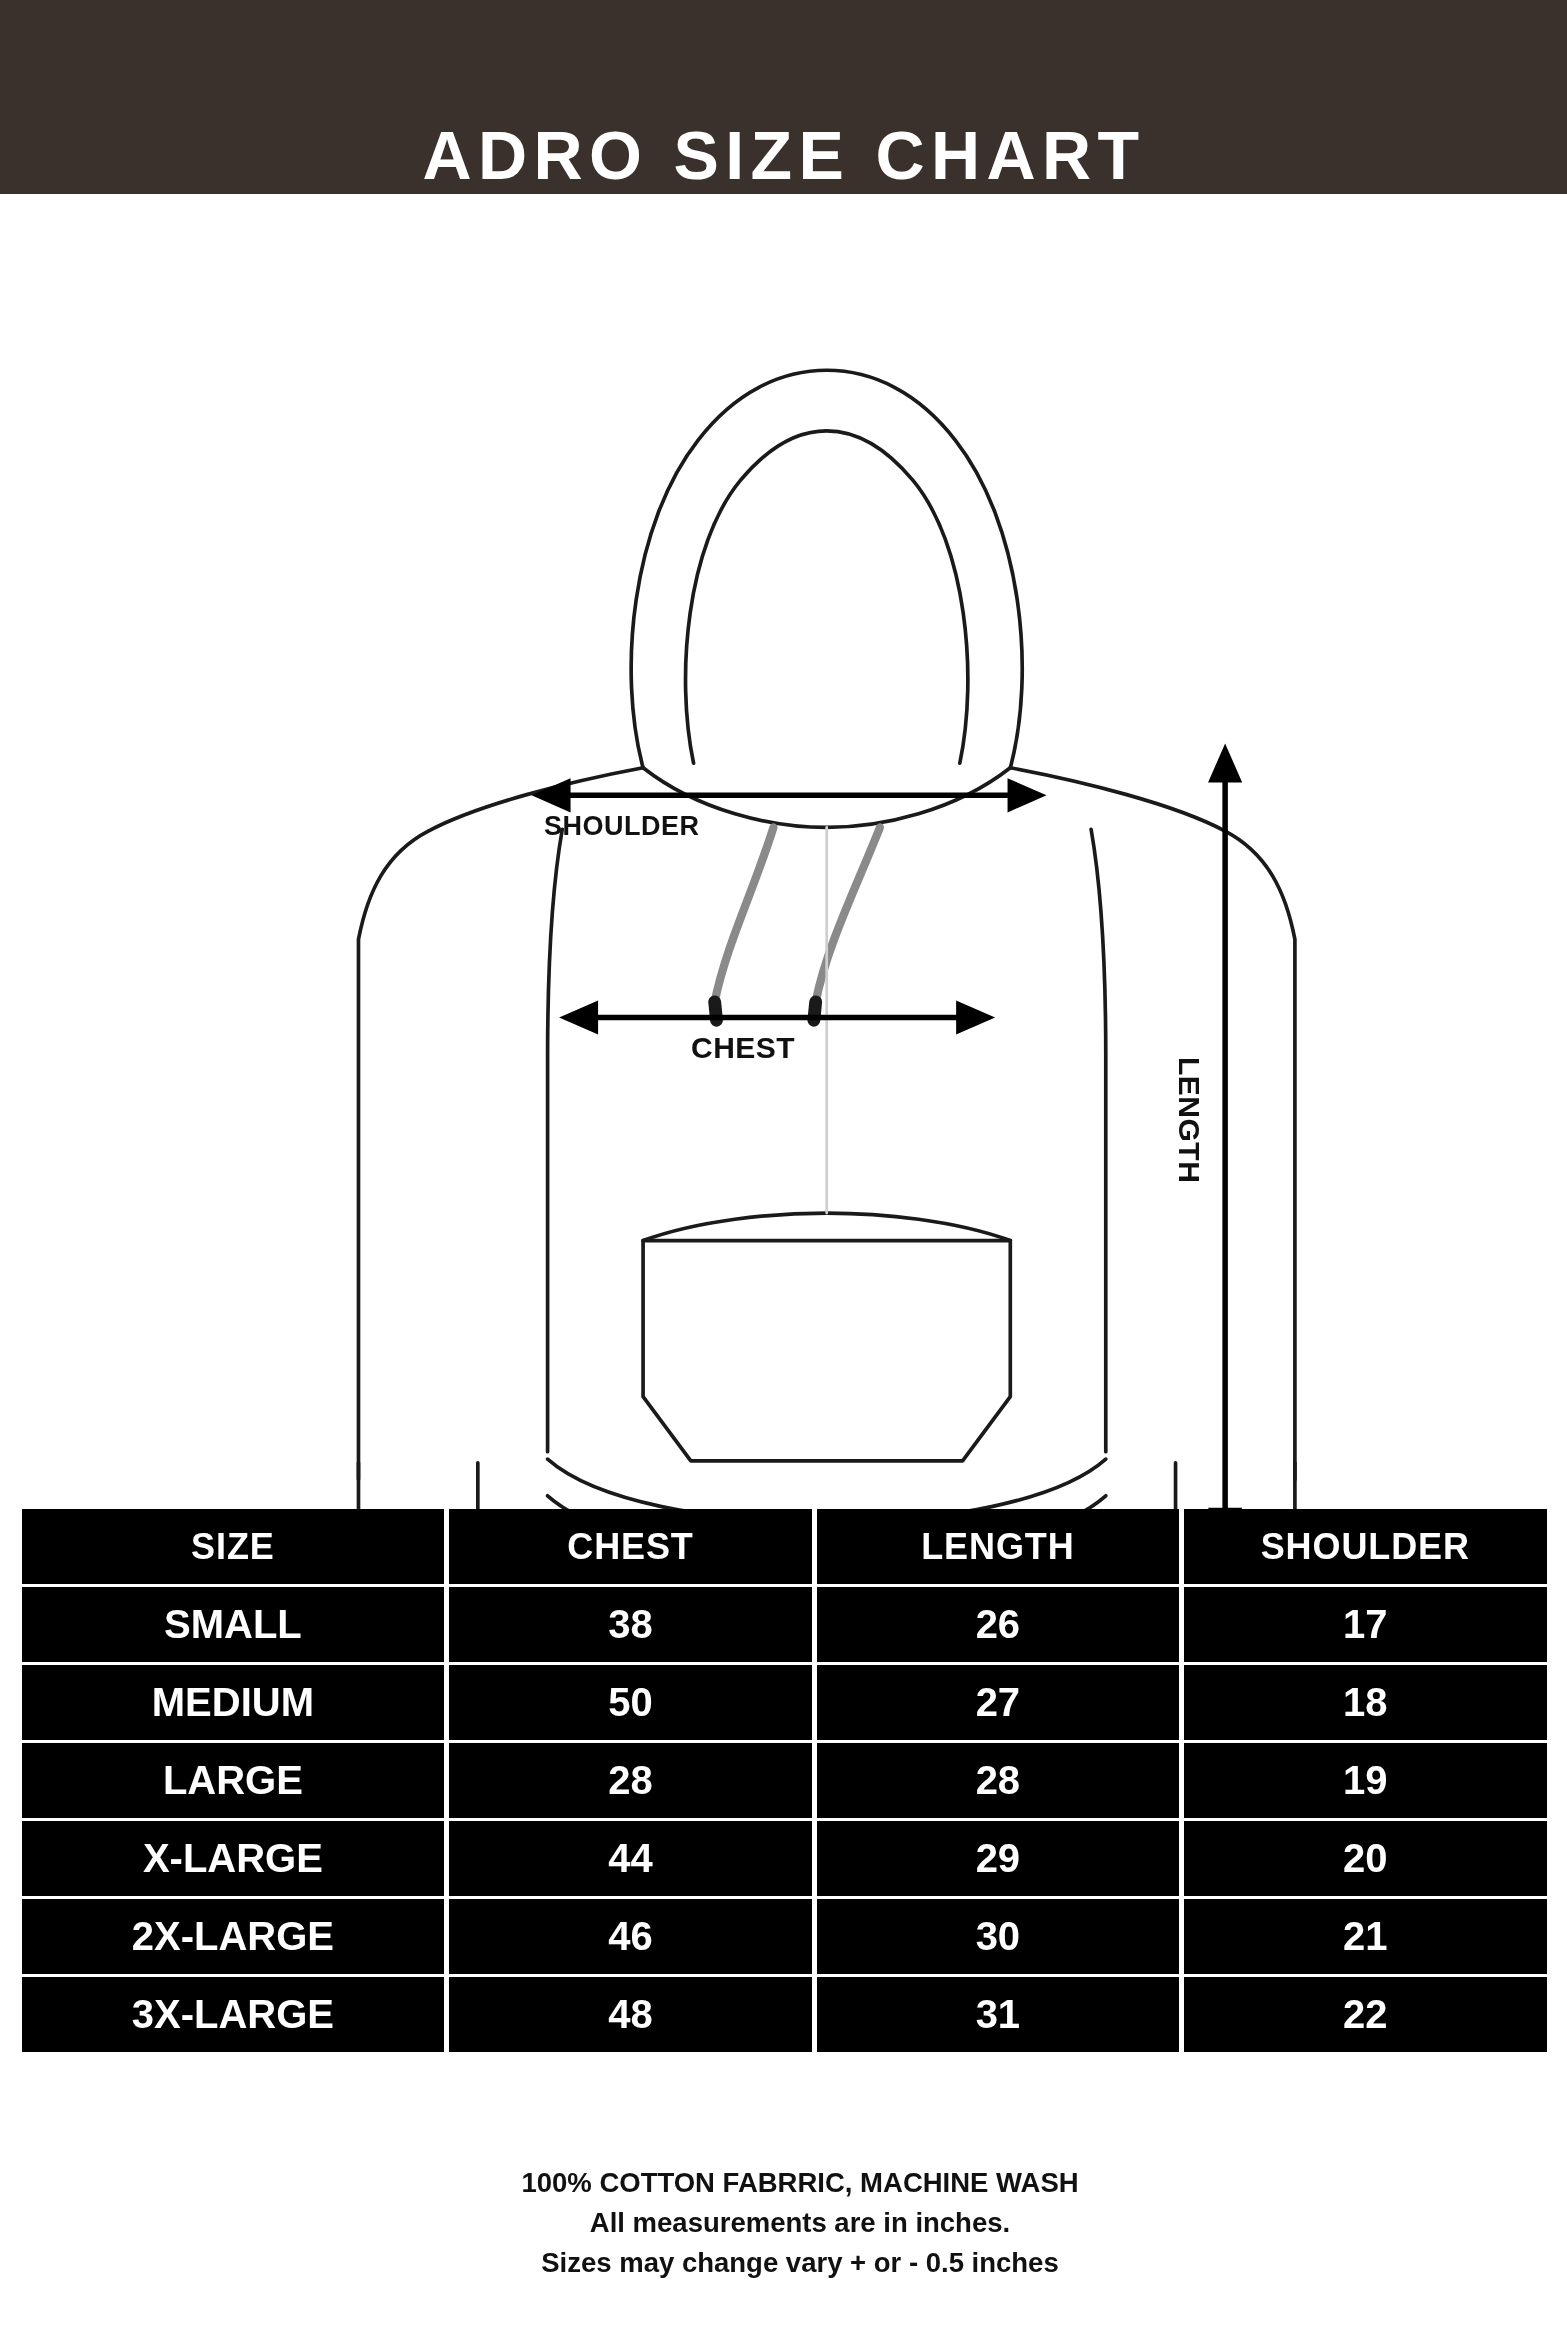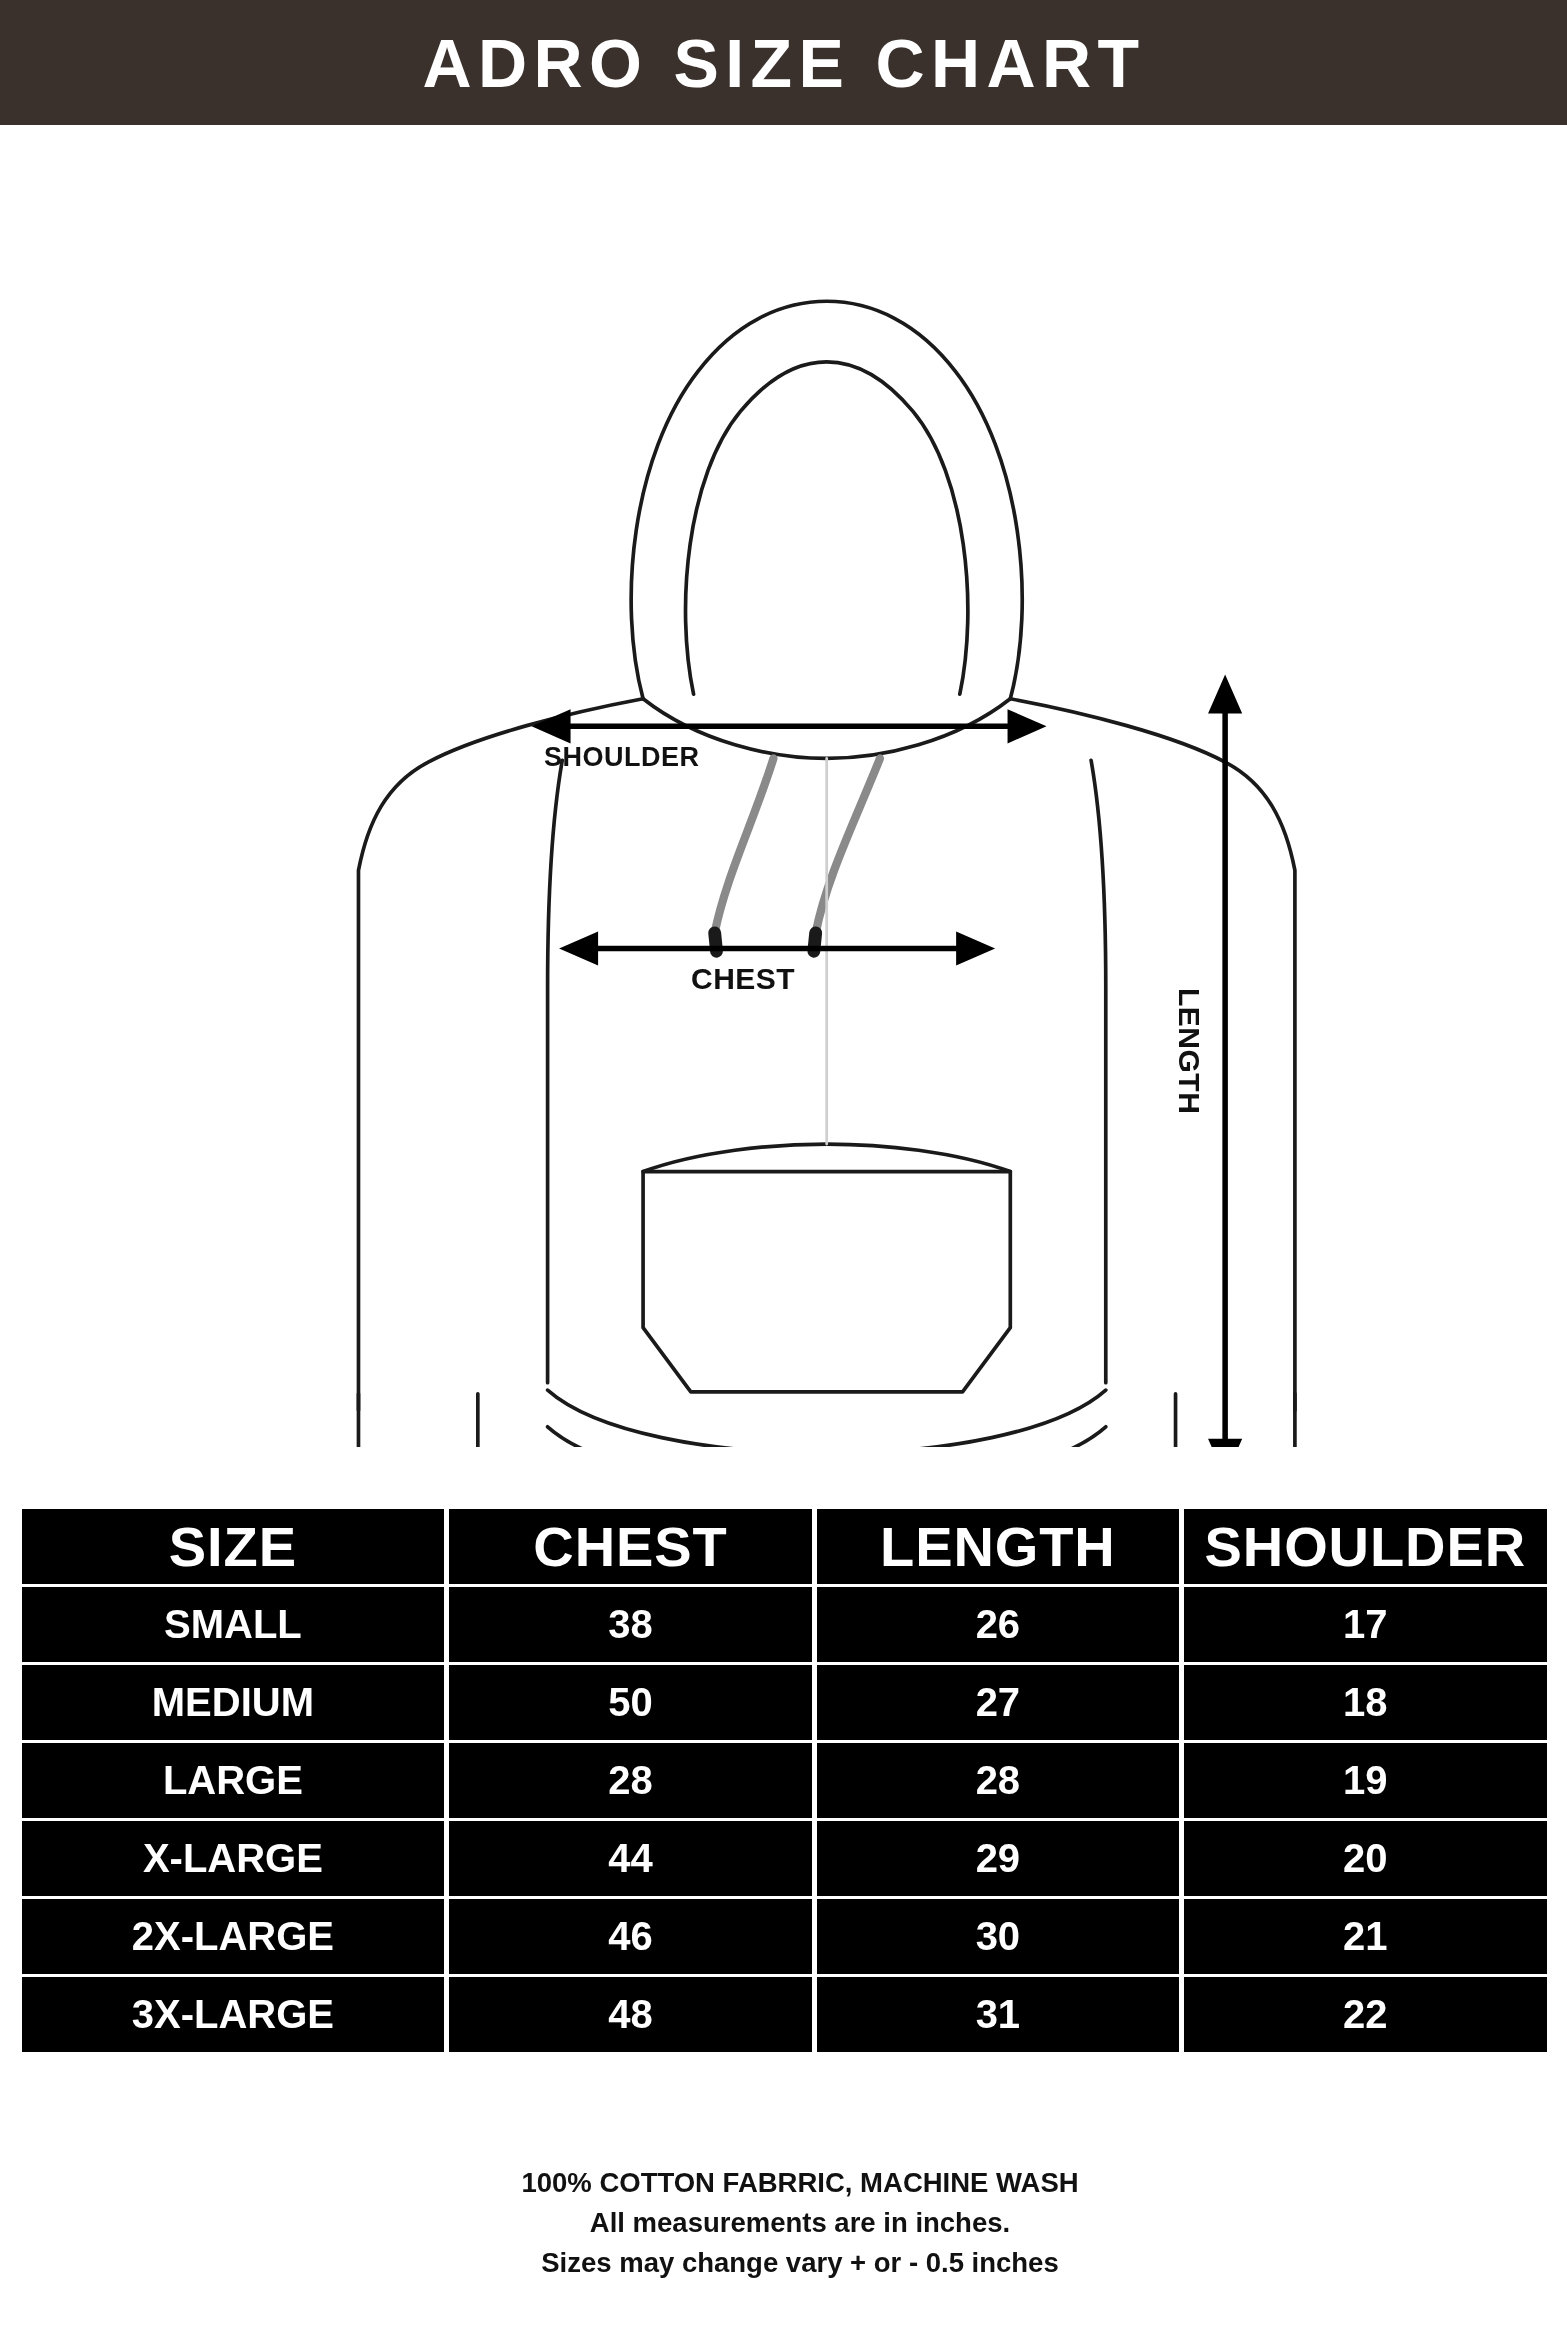--- a/index.html
+++ b/index.html
@@ -11,24 +11,24 @@
     width: 1568px;
     height: 2351px;
     font-family: "Liberation Sans", sans-serif;
     position: relative;
     overflow: hidden;
   }
 
   
   .header-bar {
     width: 100%;
-    height: 125px;
+    height: 194px;
     background: #3a312d;
     display: flex;
-    align-items: center;
+    align-items: flex-end;
     justify-content: center;
   }
   .header-title {
     color: #ffffff;
     font-size: 68px;
     font-weight: bold;
     letter-spacing: 6.4px;
     font-family: "Liberation Sans", sans-serif;
   }
 
@@ -78,21 +78,21 @@
   table.size-chart td {
     background: #000000;
     color: #ffffff;
     text-align: center;
     font-weight: bold;
     font-family: "Liberation Sans", sans-serif;
     padding: 0;
     height: 75px;
     vertical-align: middle;
   }
-  table.size-chart th { font-size: 56px; letter-spacing: 0.9px; margin-left: 23px; }
+  table.size-chart th { font-size: 36px; letter-spacing: 0.9px; margin-left: 23px; }
   table.size-chart td { font-size: 40px; margin-top: 14px; }
   table.size-chart col.c-size { width: 28%; }
   table.size-chart col.c-chest { width: 24%; }
   table.size-chart col.c-length { width: 24%; }
   table.size-chart col.c-shoulder { width: 24%; }
 
   
   .notes {
     position: absolute;
     left: 16px;

